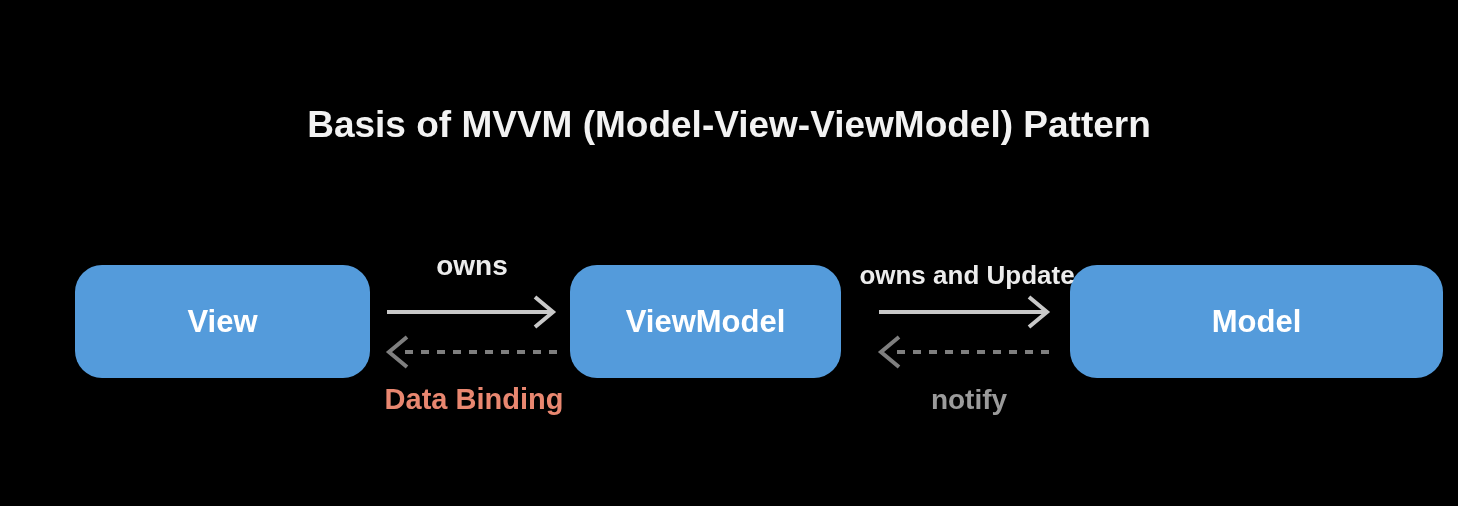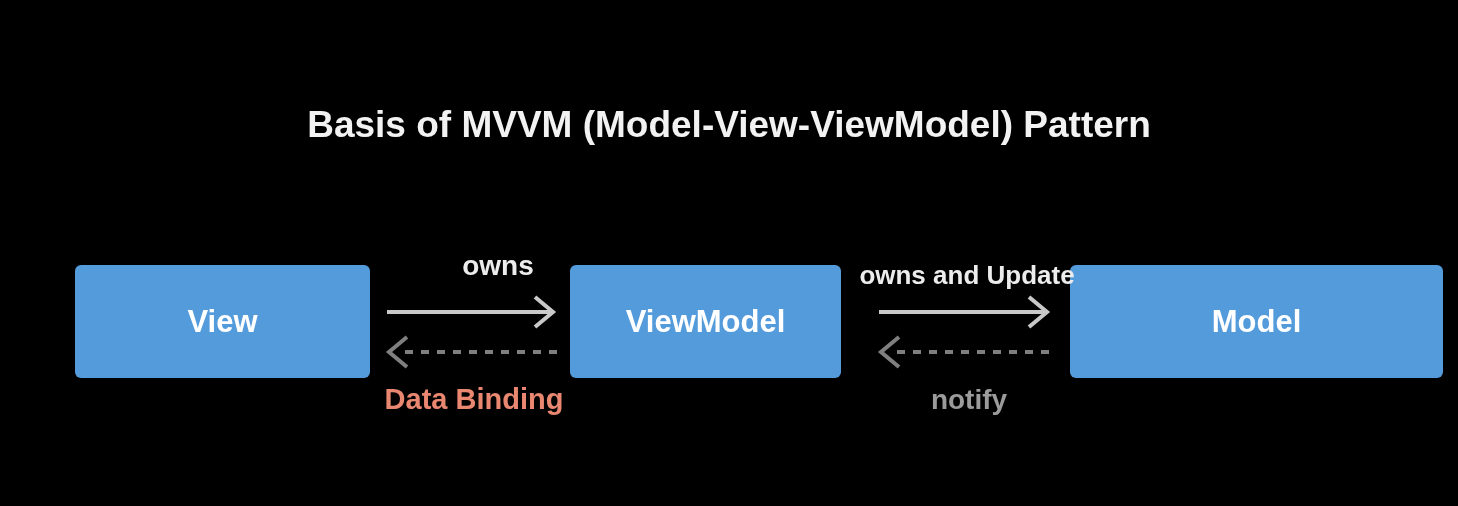--- a/index.html
+++ b/index.html
@@ -35,21 +35,21 @@
     text-align: center;
     font-size: 37px;
     font-weight: bold;
     color: var(--title-text);
     letter-spacing: 0px;
   }
   .node {
     position: absolute;
     top: 265px;
     height: 113px;
-    border-radius: 6px;
+    border-radius: 27px;
     background: var(--node-fill);
     display: flex;
     align-items: center;
     justify-content: center;
     color: var(--node-text);
     font-size: 31px;
     font-weight: bold;
   }
   .node-view      { left: 75px;   width: 295px; }
   .node-viewmodel { left: 570px;  width: 271px; }
@@ -63,21 +63,21 @@
   .arrow-line.solid,  .arrow-head.solid  { stroke: var(--solid-arrow); }
   .arrow-line.dashed { stroke: var(--dashed-arrow); stroke-dasharray: 8 8; }
   .arrow-head.dashed { stroke: var(--dashed-arrow); }
 
   .edge-label {
     position: absolute;
     transform: translateX(-50%);
     font-weight: bold;
     white-space: nowrap;
   }
-  .label-owns            { left: 498px; top: 250px; font-size: 28px; color: var(--owns-label); }
+  .label-owns            { left: 472px; top: 250px; font-size: 28px; color: var(--owns-label); }
   .label-data-binding    { left: 474px; top: 383px; font-size: 29px; color: var(--data-binding-label); }
   .label-owns-and-update { left: 967px; top: 260px; font-size: 26px; color: var(--owns-label); }
   .label-notify          { left: 969px; top: 384px; font-size: 28px; color: var(--notify-label); }
 </style>
 </head>
 <body>
 
 <div class="canvas">
 
   <div class="diagram-title" data-bind="title.text">Basis of MVVM (Model-View-ViewModel) Pattern</div>

